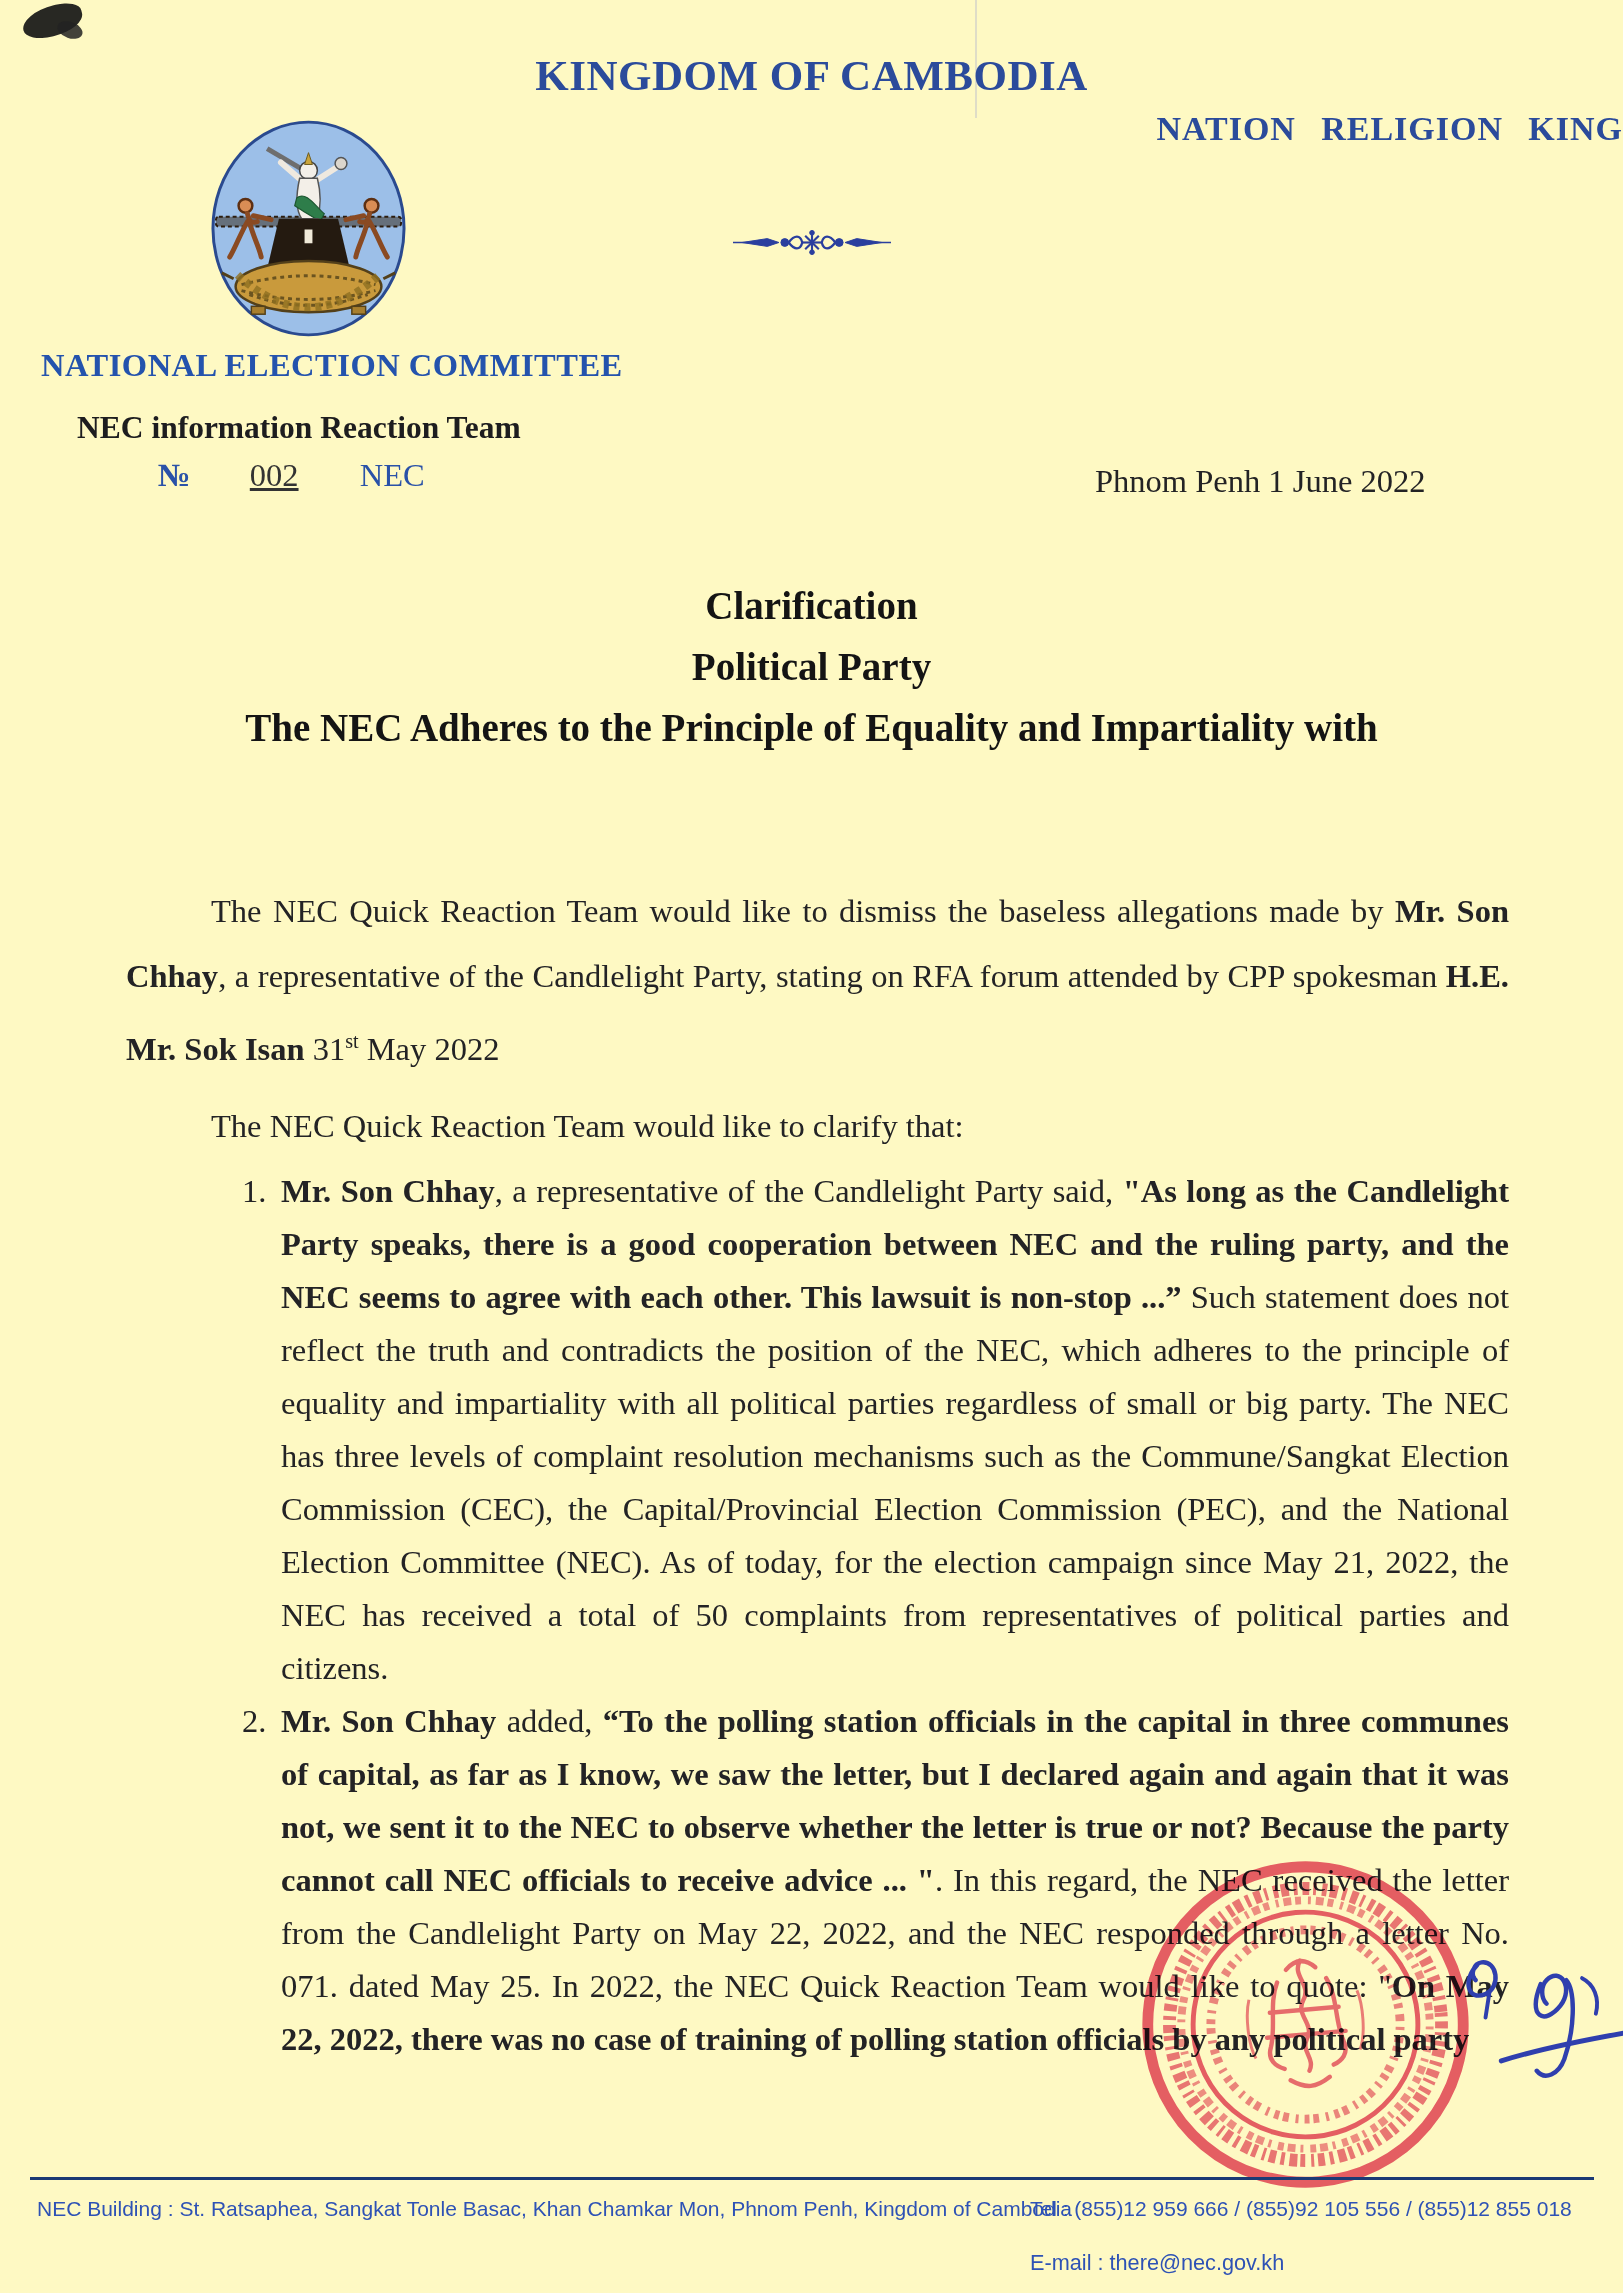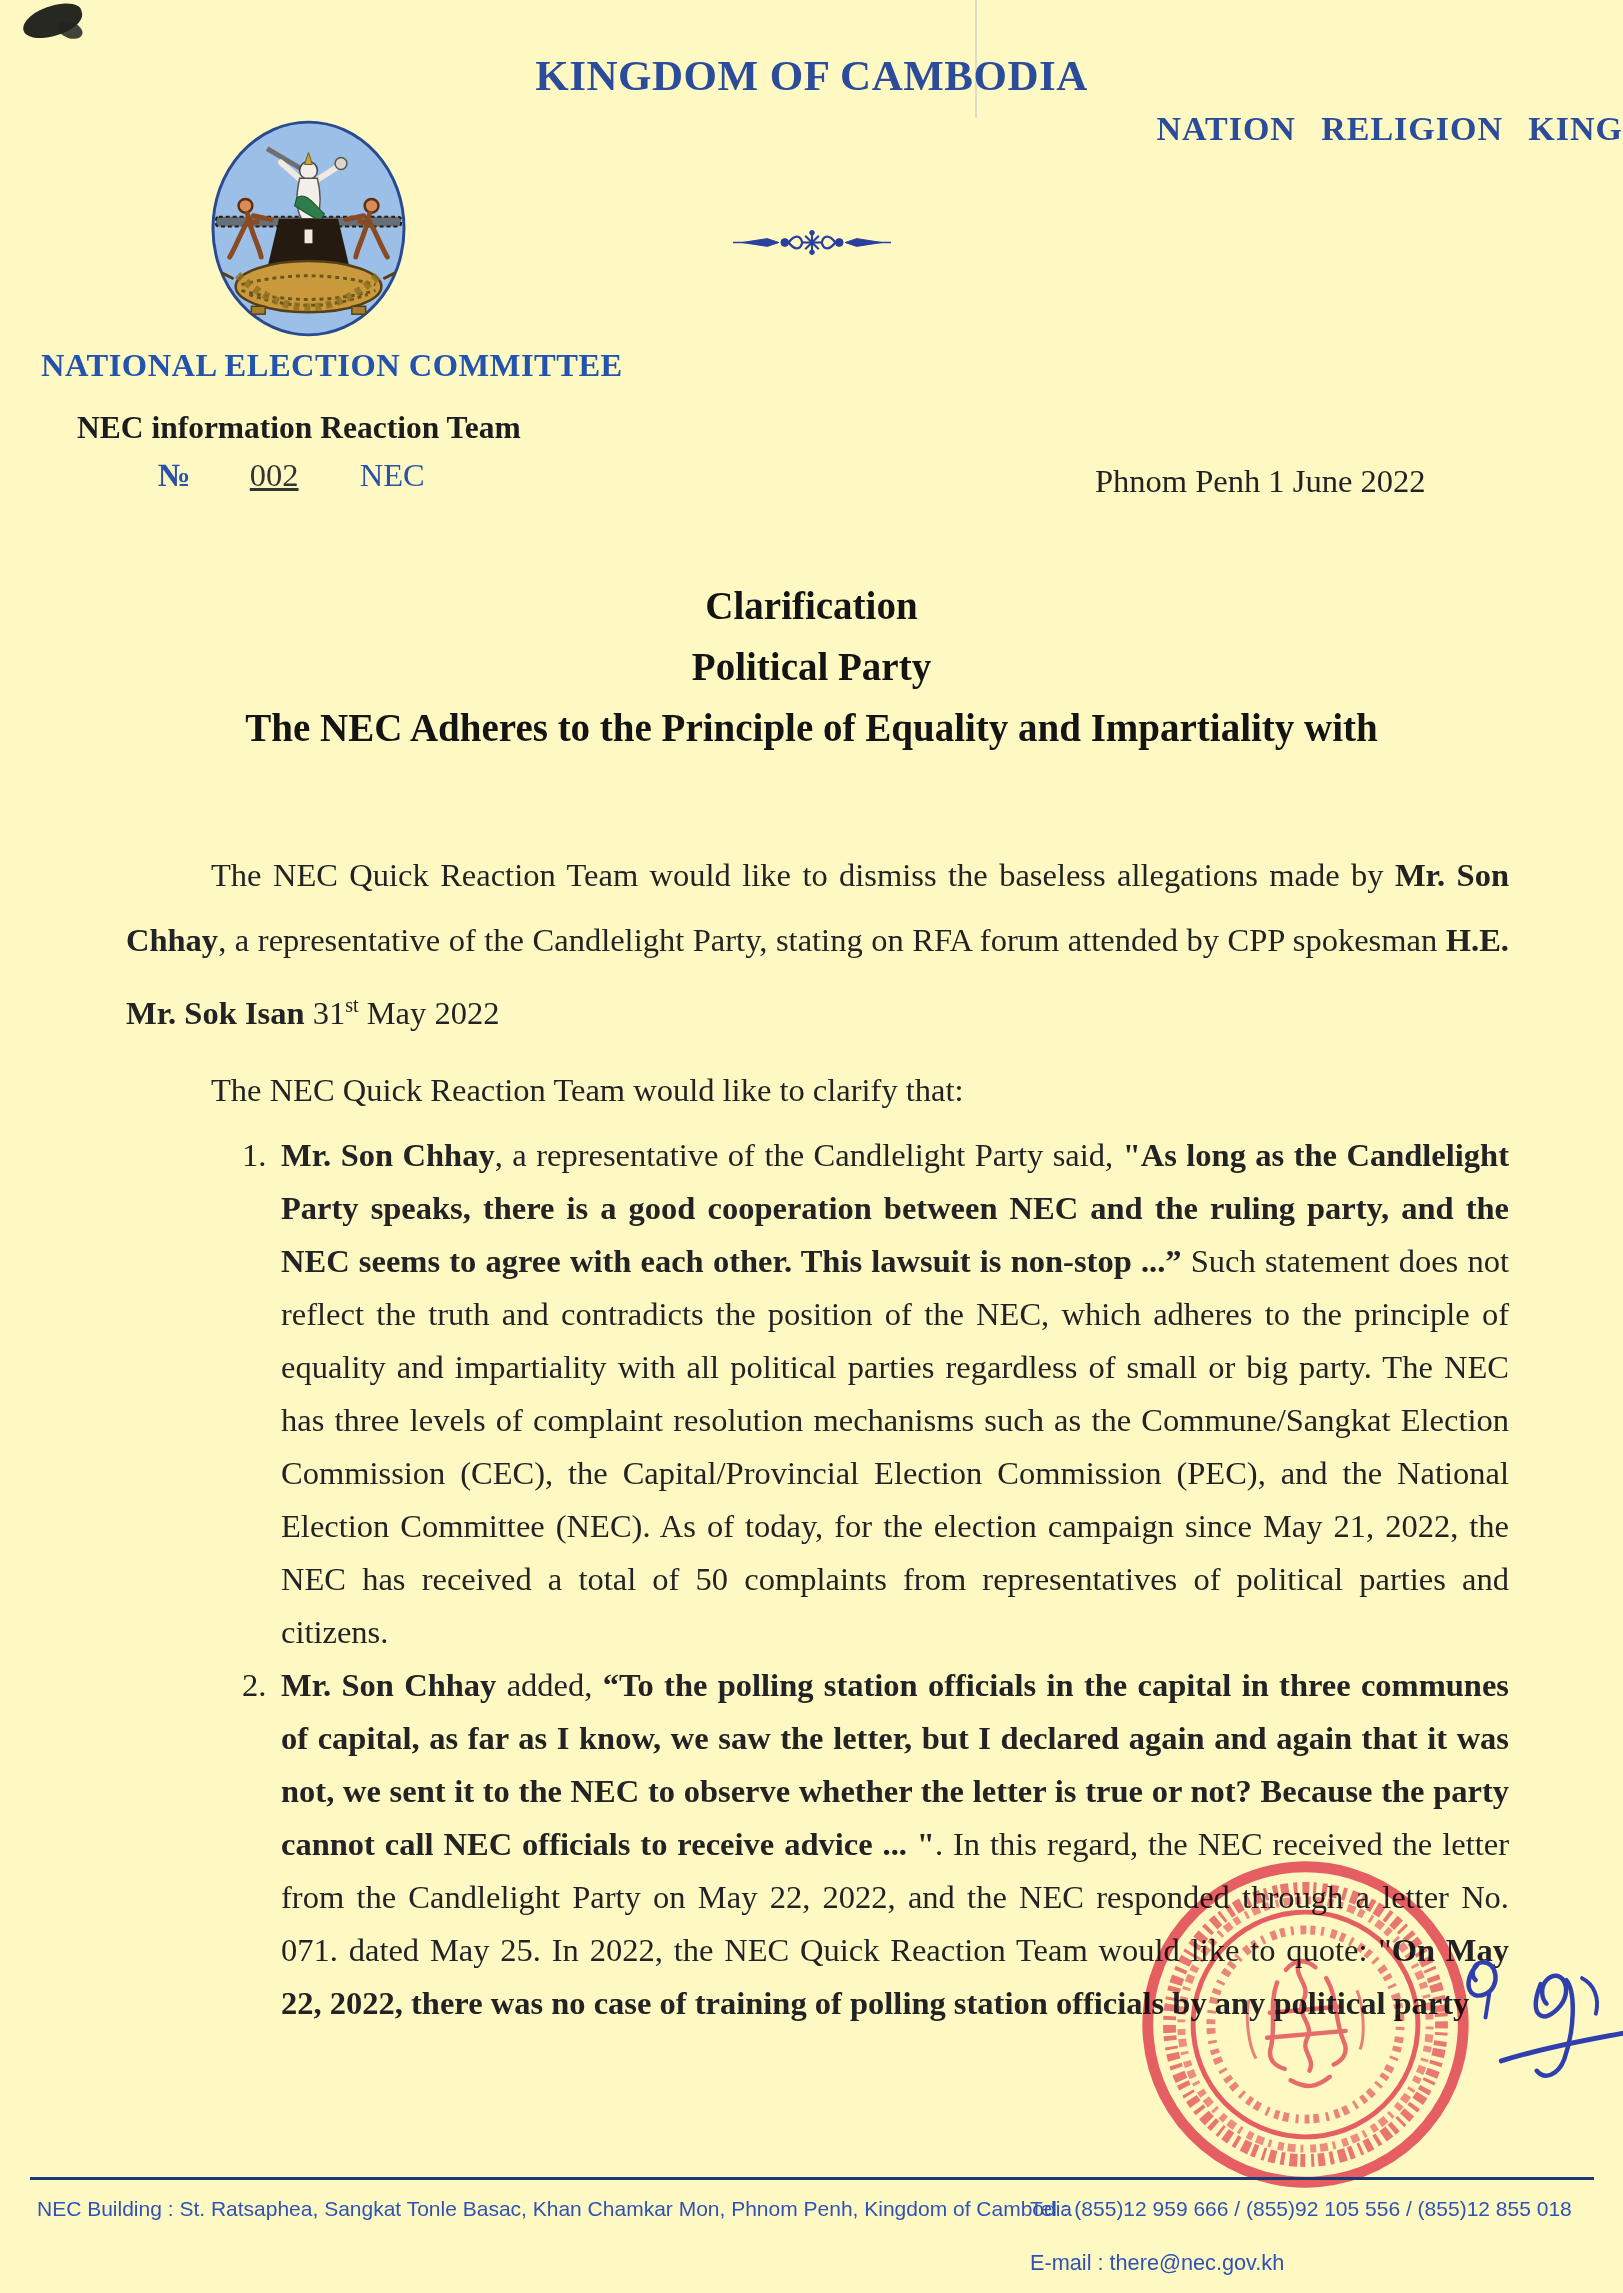--- a/index.html
+++ b/index.html
@@ -29,21 +29,21 @@
   .docno .no-sym{color:#2a52a8; font-weight:bold;}
   .docno .no-val{color:#333; margin-left:51px;text-decoration:underline;}
   .docno .no-suf{color:#2a52a8; margin-left:53px;}
   .placedate{position:absolute; left:1095px; top:463px; font-size:32.5px; color:#232325;}
   
   .title-block{position:absolute; left:0; top:575px; width:100%; text-align:center;
     font-weight:bold; color:#141414;}
   .title-block .t1{font-size:39px; line-height:61px;}
   .title-block .t2{font-size:39px; line-height:61px;}
   
-  .body{position:absolute; left:126px; top:843px; width:1383px;
+  .body{position:absolute; left:126px; top:879px; width:1383px;
     font-size:32.5px; color:#232325;}
   .body p{margin:0;}
   .p-intro{line-height:65px; text-align:justify; text-indent:85px;}
   .p-clarify{line-height:65px; margin-top:11.8px !important; text-indent:85px;}
   .doc-list{margin-top:5.9px;}
   .doc-item{position:relative; padding-left:155px; line-height:53px; text-align:justify;}
   .doc-item .num{position:absolute; left:116px; top:0;}
   sup{font-size:.62em;}
   b,.b{font-weight:bold;}
   

